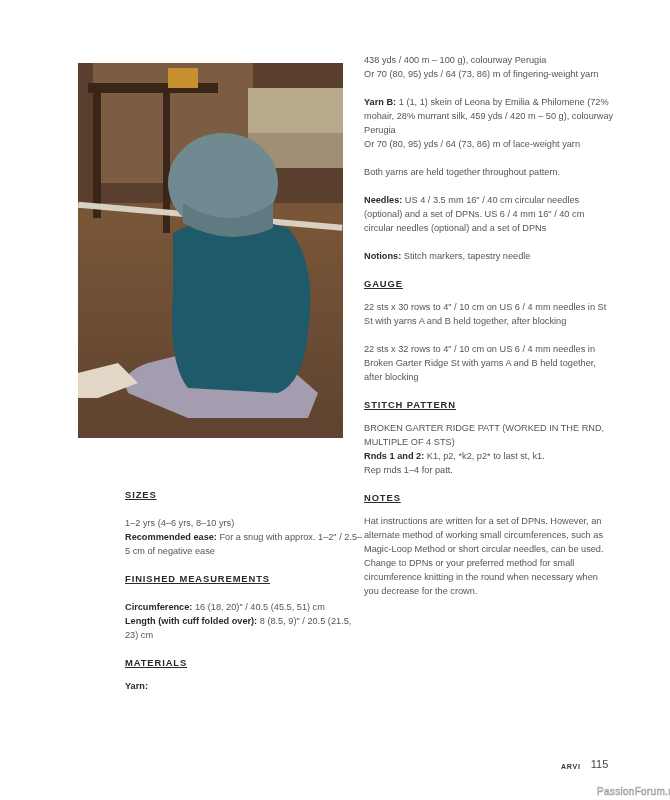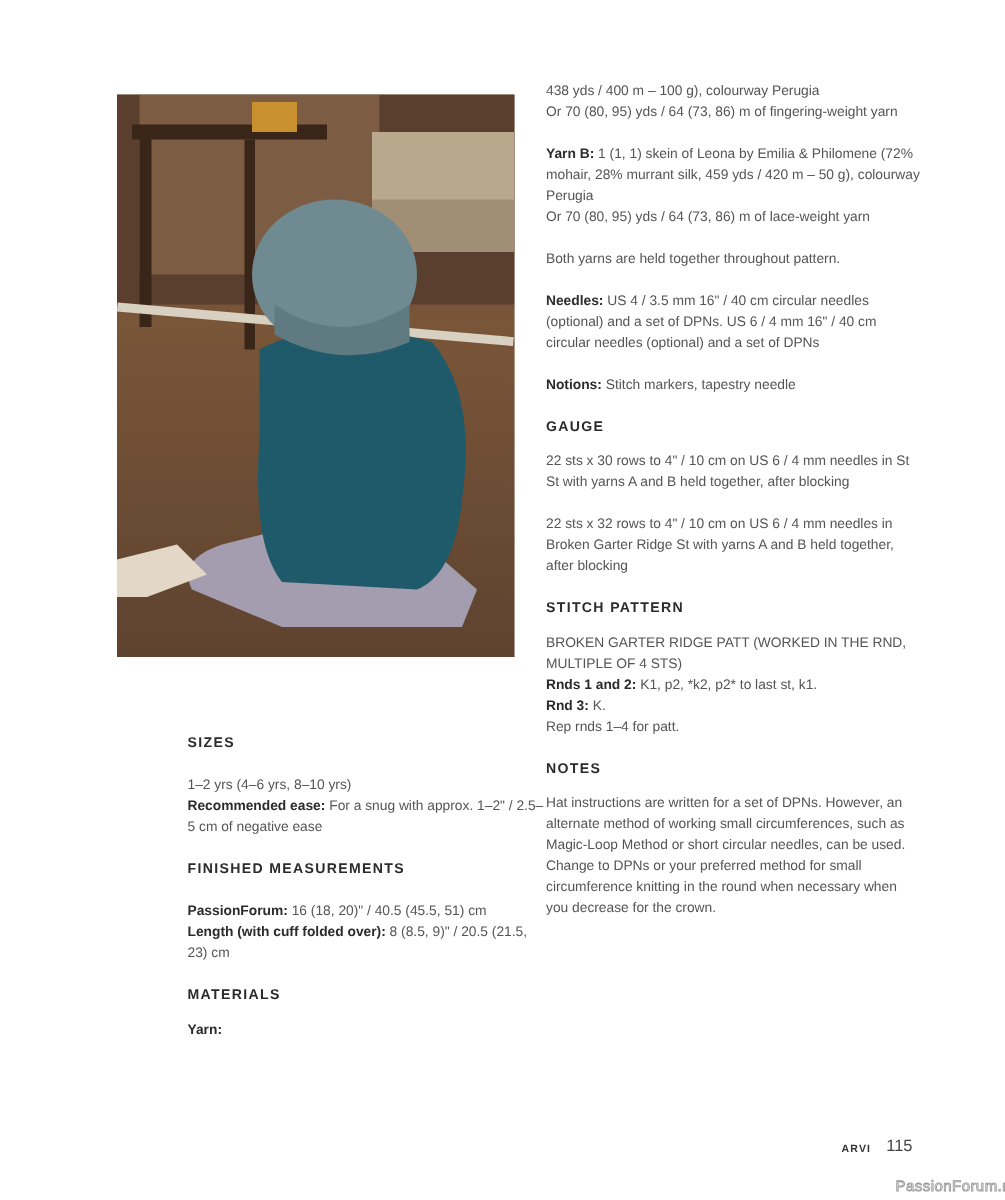--- a/index.html
+++ b/index.html
@@ -12,20 +12,21 @@
     background: #6a4a33; overflow: hidden;
   }
   .photo svg { display: block; width: 100%; height: 100%; }
   .col { position: absolute; font-size: 9.2px; line-height: 14px; }
   .col p { margin: 0; }
   .col .gap { height: 14px; }
   .col .gap-s { height: 9px; }
   h3 {
     margin: 0; font-size: 9.4px; font-weight: bold; letter-spacing: 0.9px; color: #2b2b2b;
     line-height: 14px;
+    text-decoration: underline;
   }
   b { color: #2b2b2b; }
   .left { left: 125px; top: 488px; width: 240px; }
   .right { left: 364px; top: 53px; width: 250px; }
   .footer {
     position: absolute; left: 561px; top: 758px; font-size: 9px; color: #333;
     display: flex; align-items: flex-end; gap: 10px;
   }
   .footer .book { font-size: 7px; font-weight: bold; letter-spacing: 0.8px; }
   .footer .page { font-size: 11px; color: #444; }
@@ -65,21 +66,21 @@
 </div>
 
 <div class="col left">
   <h3>SIZES</h3>
   <div class="gap"></div>
   <p>1–2 yrs (4–6 yrs, 8–10 yrs)</p>
   <p><b>Recommended ease:</b><span> For a snug with approx. 1–2" / 2.5–5 cm of negative ease</span></p>
   <div class="gap"></div>
   <h3>FINISHED MEASUREMENTS</h3>
   <div class="gap"></div>
-  <p><b>PassionForum:</b><span> 16 (18, 20)" / 40.5 (45.5, 51) cm</span></p>
+  <p><b>Circumference:</b><span> 16 (18, 20)" / 40.5 (45.5, 51) cm</span></p>
   <p><b>Length (with cuff folded over):</b><span> 8 (8.5, 9)" / 20.5 (21.5, 23) cm</span></p>
   <div class="gap"></div>
   <h3>MATERIALS</h3>
   <div class="gap-s"></div>
   <p><b>Yarn:</b></p>
 </div>
 
 <div class="col right">
   <p>438 yds / 400 m – 100 g), colourway Perugia</p>
   <p>Or 70 (80, 95) yds / 64 (73, 86) m of fingering-weight yarn</p>
@@ -96,21 +97,20 @@
   <h3>GAUGE</h3>
   <div class="gap-s"></div>
   <p>22 sts x 30 rows to 4" / 10 cm on US 6 / 4 mm needles in St St with yarns A and B held together, after blocking</p>
   <div class="gap"></div>
   <p>22 sts x 32 rows to 4" / 10 cm on US 6 / 4 mm needles in Broken Garter Ridge St with yarns A and B held together, after blocking</p>
   <div class="gap"></div>
   <h3>STITCH PATTERN</h3>
   <div class="gap-s"></div>
   <p>BROKEN GARTER RIDGE PATT (WORKED IN THE RND, MULTIPLE OF 4 STS)</p>
   <p><b>Rnds 1 and 2:</b><span> K1, p2, *k2, p2* to last st, k1.</span></p>
-  <p><b>Rnd 3:</b><span> K.</span></p>
   <p>Rep rnds 1–4 for patt.</p>
   <div class="gap"></div>
   <h3>NOTES</h3>
   <div class="gap-s"></div>
   <p>Hat instructions are written for a set of DPNs. However, an alternate method of working small circumferences, such as Magic-Loop Method or short circular needles, can be used. Change to DPNs or your preferred method for small circumference knitting in the round when necessary when you decrease for the crown.</p>
 </div>
 
 <div class="footer">
   <span class="book">ARVI</span>
   <span class="page">115</span>

